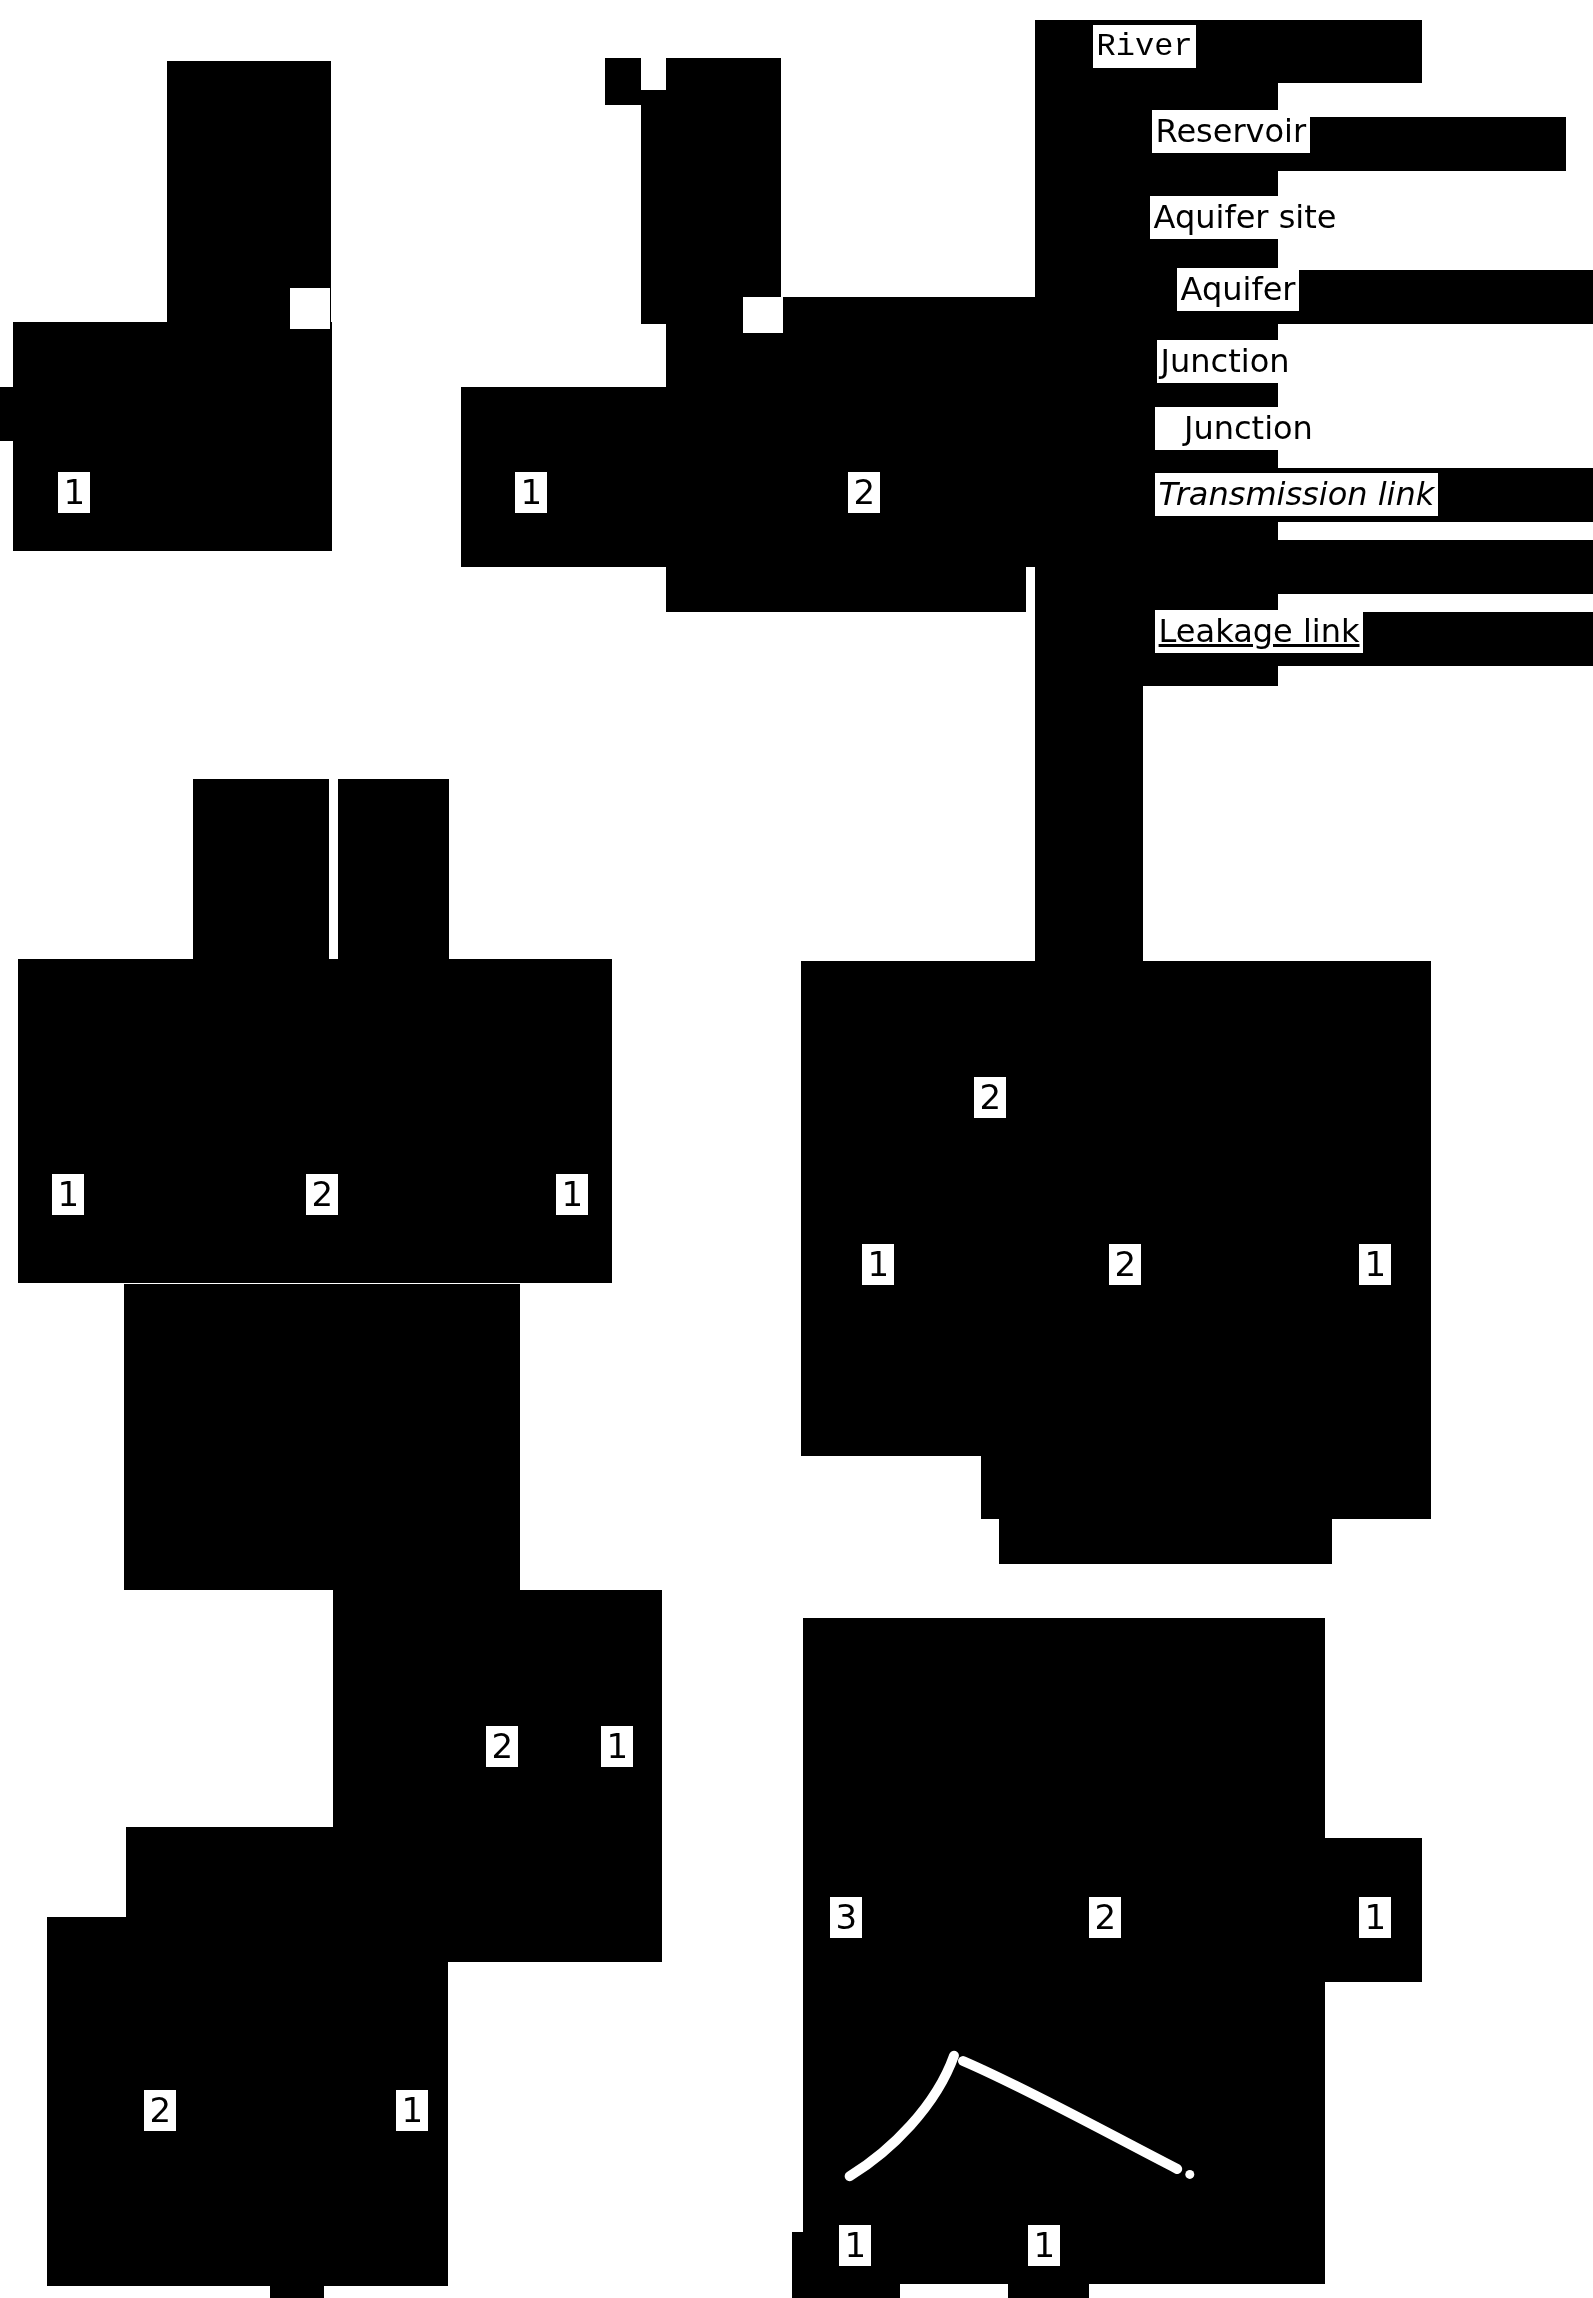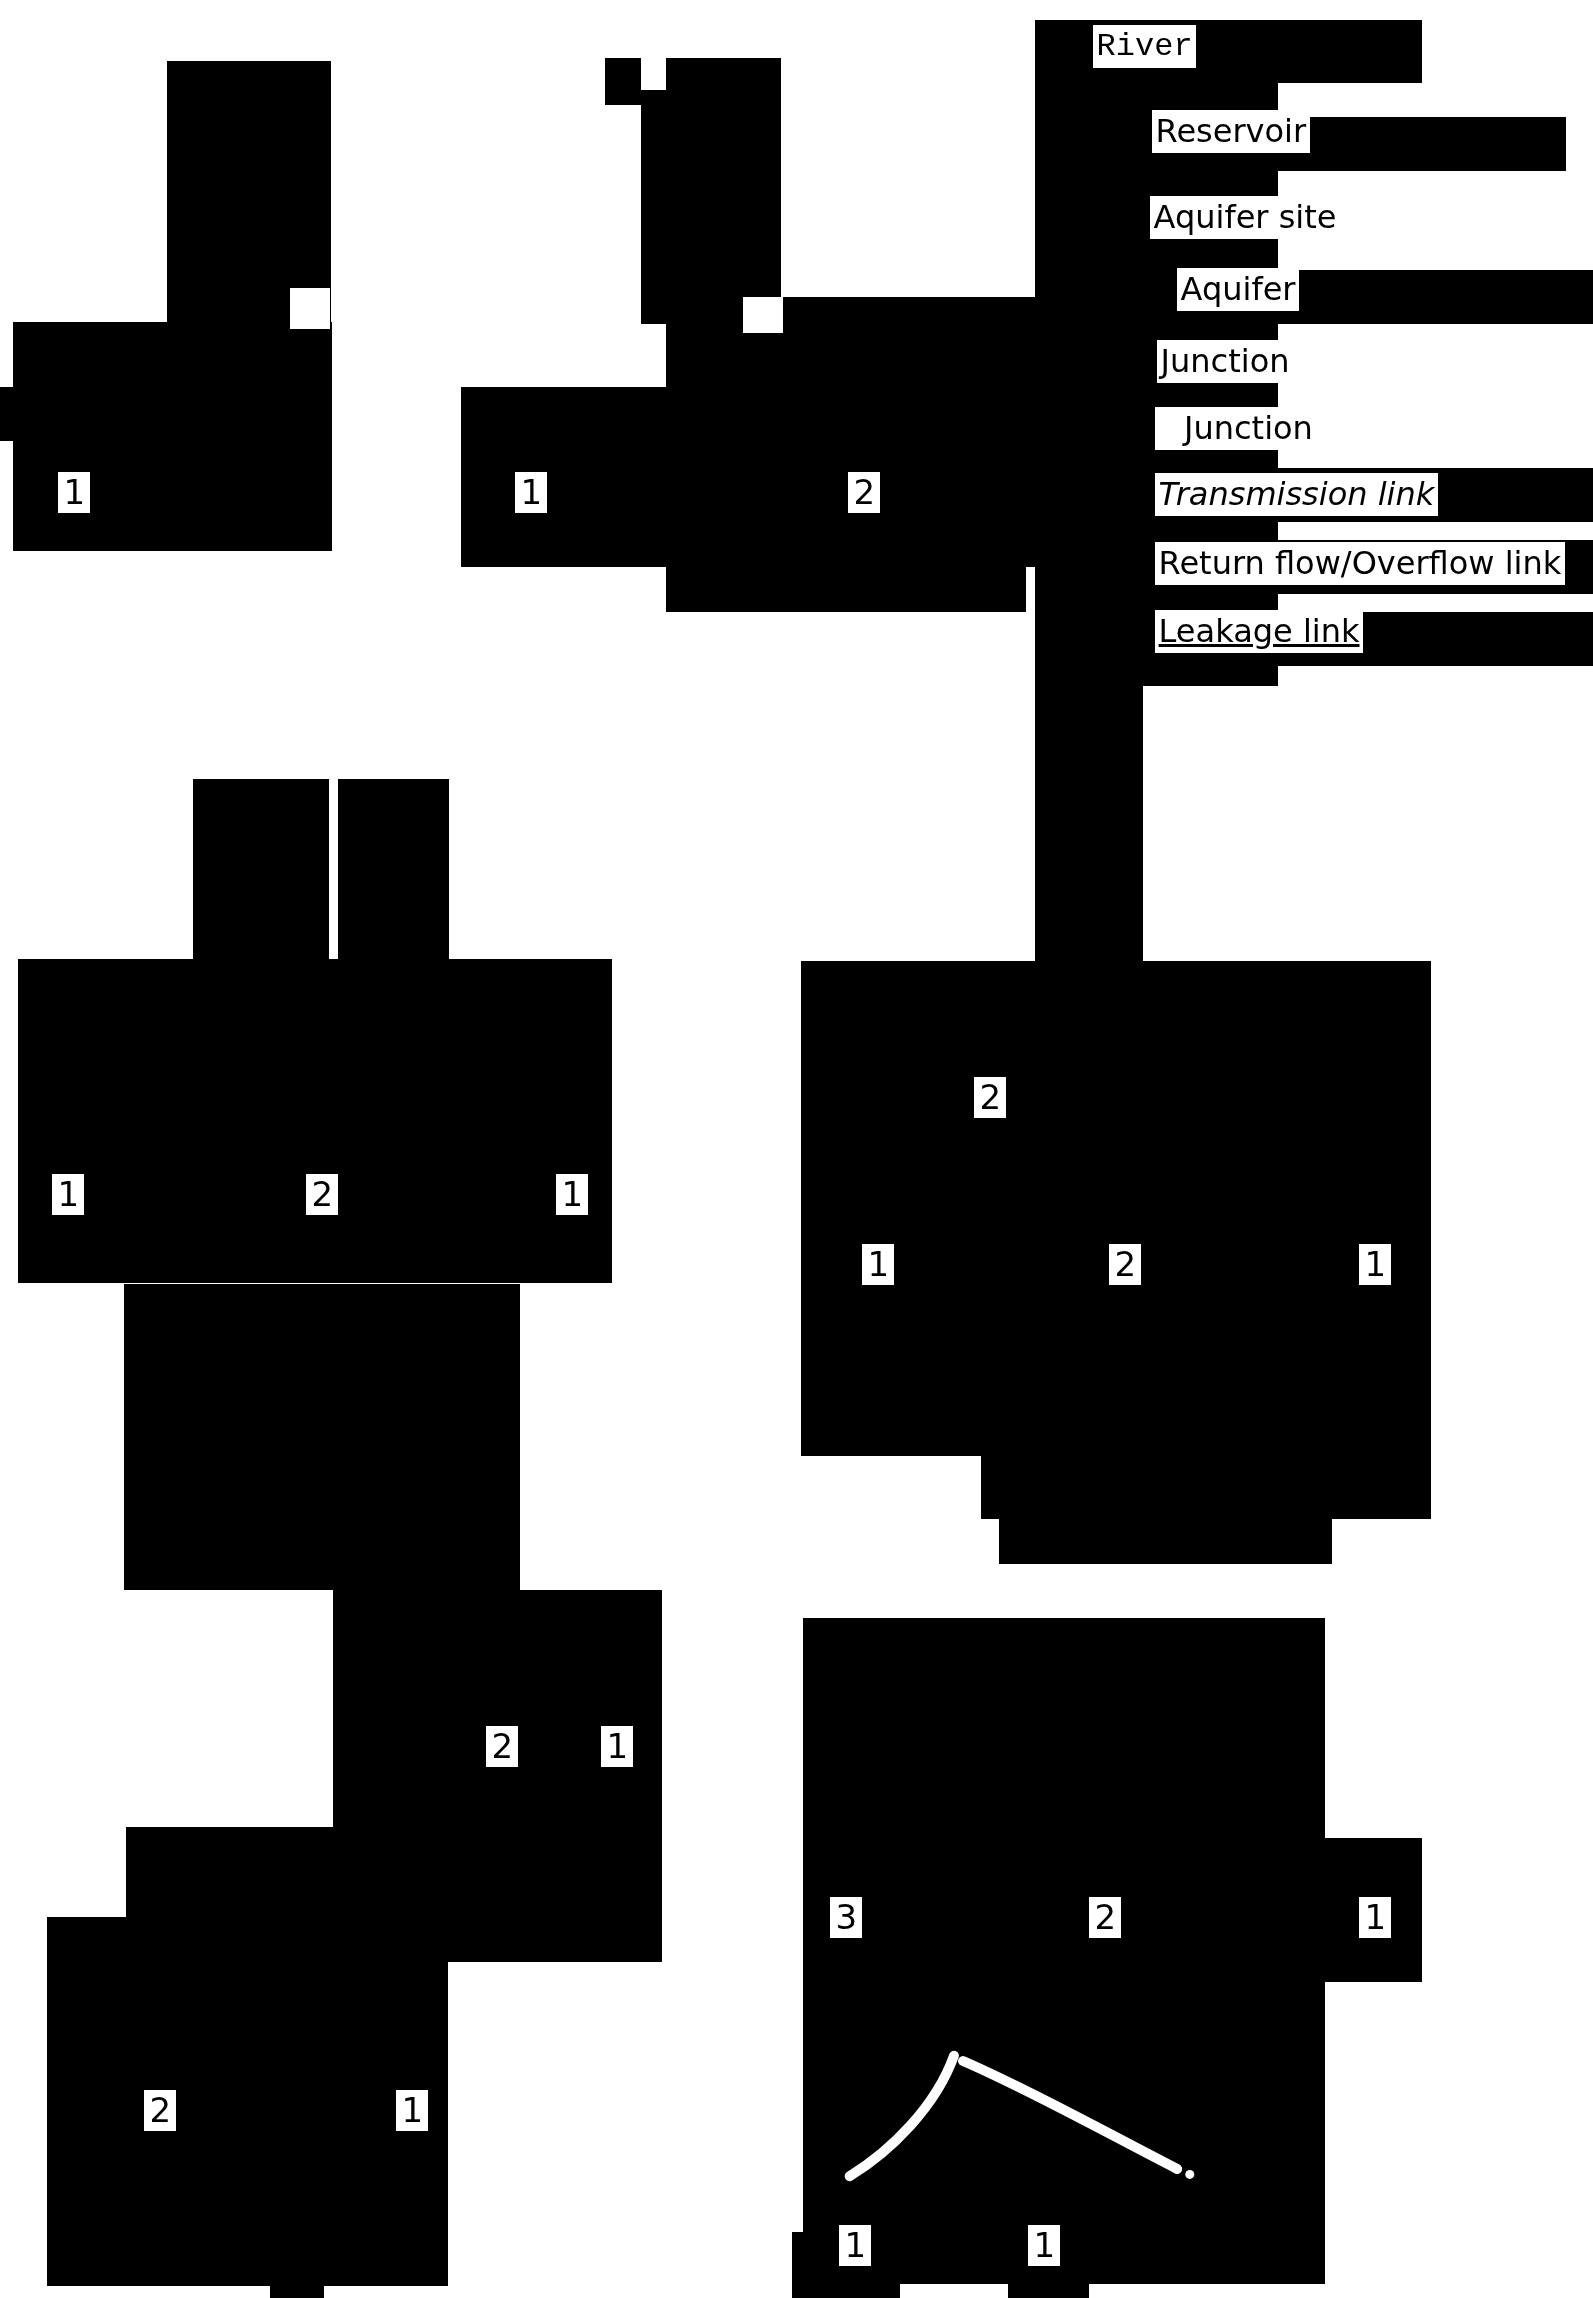--- a/index.html
+++ b/index.html
@@ -88,21 +88,20 @@
   <div class="blob" style="left:1242px; top:612px; width:351px; height:54px;"></div>
   <div class="blob" style="left:1035px; top:630px; width:108px; height:342px;"></div>
 
   <div class="legend-label" style="left:1093px; top:25px;font-family:Liberation Mono, monospace;">River</div>
   <div class="legend-label" style="left:1152px; top:110px;">Reservoir</div>
   <div class="legend-label" style="left:1150px; top:196px;">Aquifer site</div>
   <div class="legend-label" style="left:1157px; top:268px;margin-left:20px;">Aquifer</div>
   <div class="legend-label" style="left:1157px; top:340px;">Junction</div>
   <div class="legend-label" style="left:1155px; top:407px;padding-left:29px;">Junction</div>
   <div class="legend-label" style="left:1155px; top:473px;font-style:italic;">Transmission link</div>
-  <div class="legend-label" style="left:1155px; top:542px;">Return flow/Overflow link</div>
   <div class="legend-label" style="left:1155px; top:610px;text-decoration:underline;">Leakage link</div>
 
   <div class="stroke" style="left:985px; top:891px; width:5.4px; height:68px;"></div>
 
   <div class="blob" style="left:193px; top:779px; width:256px; height:180px;"></div>
   <div class="stroke" style="left:329px; top:779px; width:9px; height:180px;"></div>
   <div class="blob" style="left:18px; top:959px; width:594px; height:324px;"></div>
   <div class="blob" style="left:124px; top:1284px; width:396px; height:306px;"></div>
   <div class="blob" style="left:333px; top:1590px; width:329px; height:351px;"></div>
   <div class="blob" style="left:126px; top:1827px; width:536px; height:135px;"></div>

